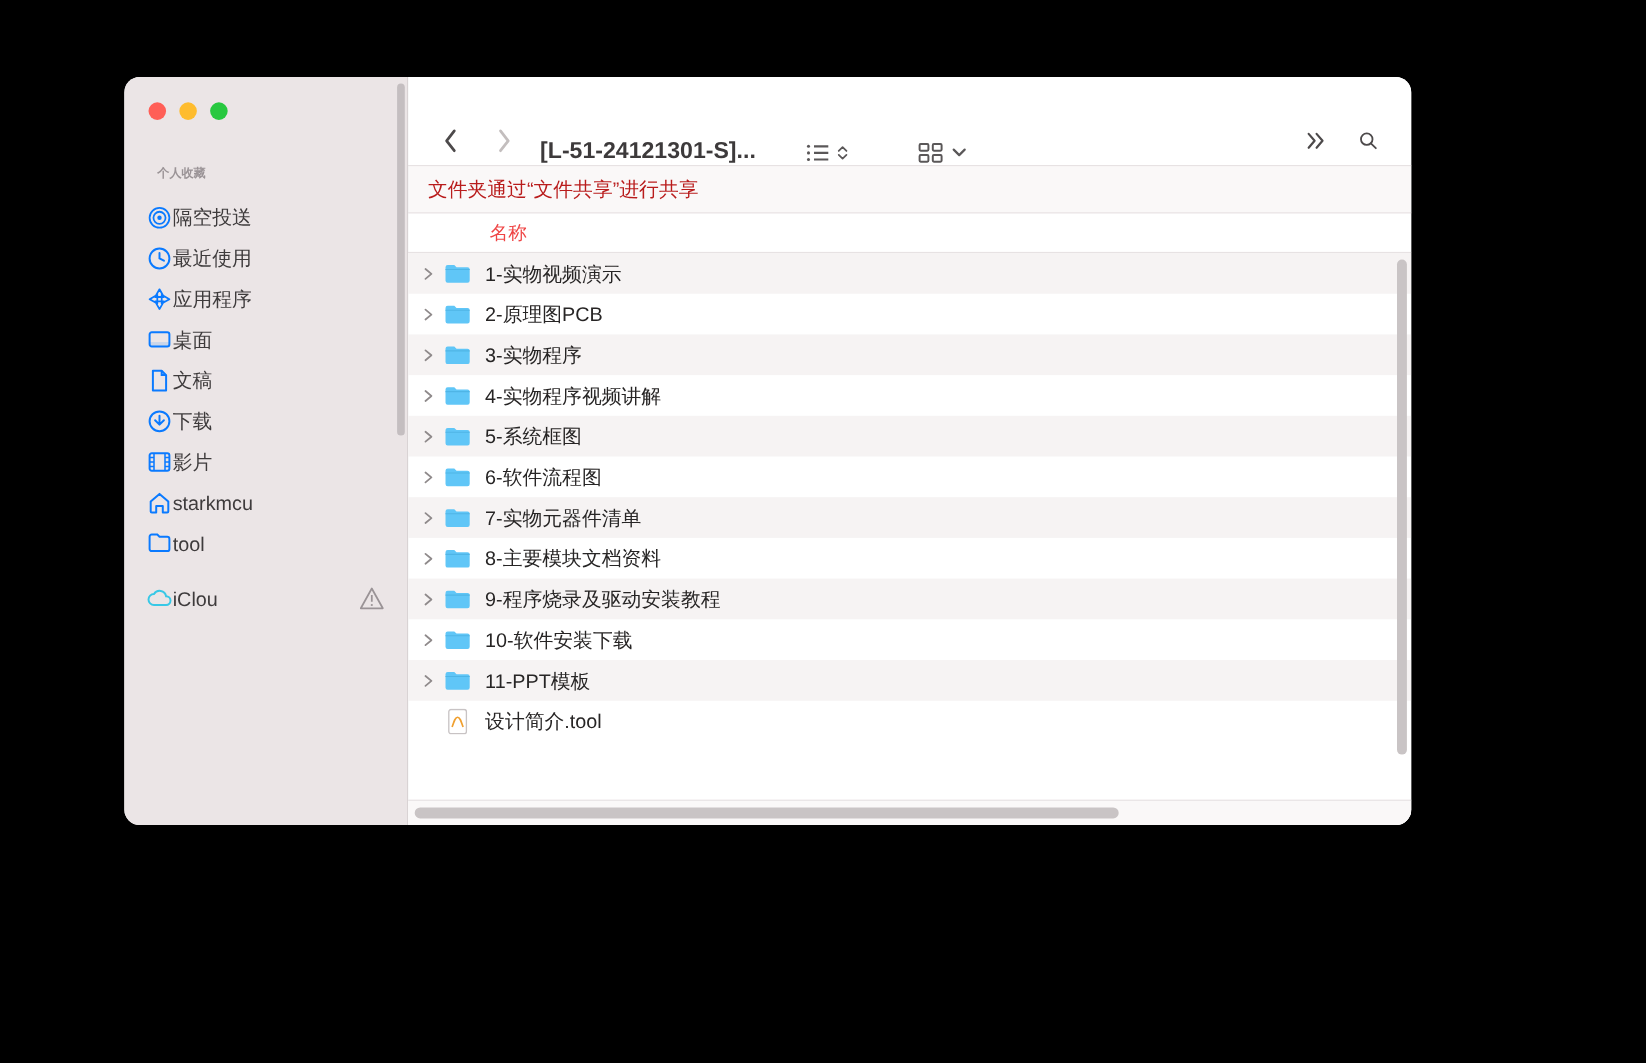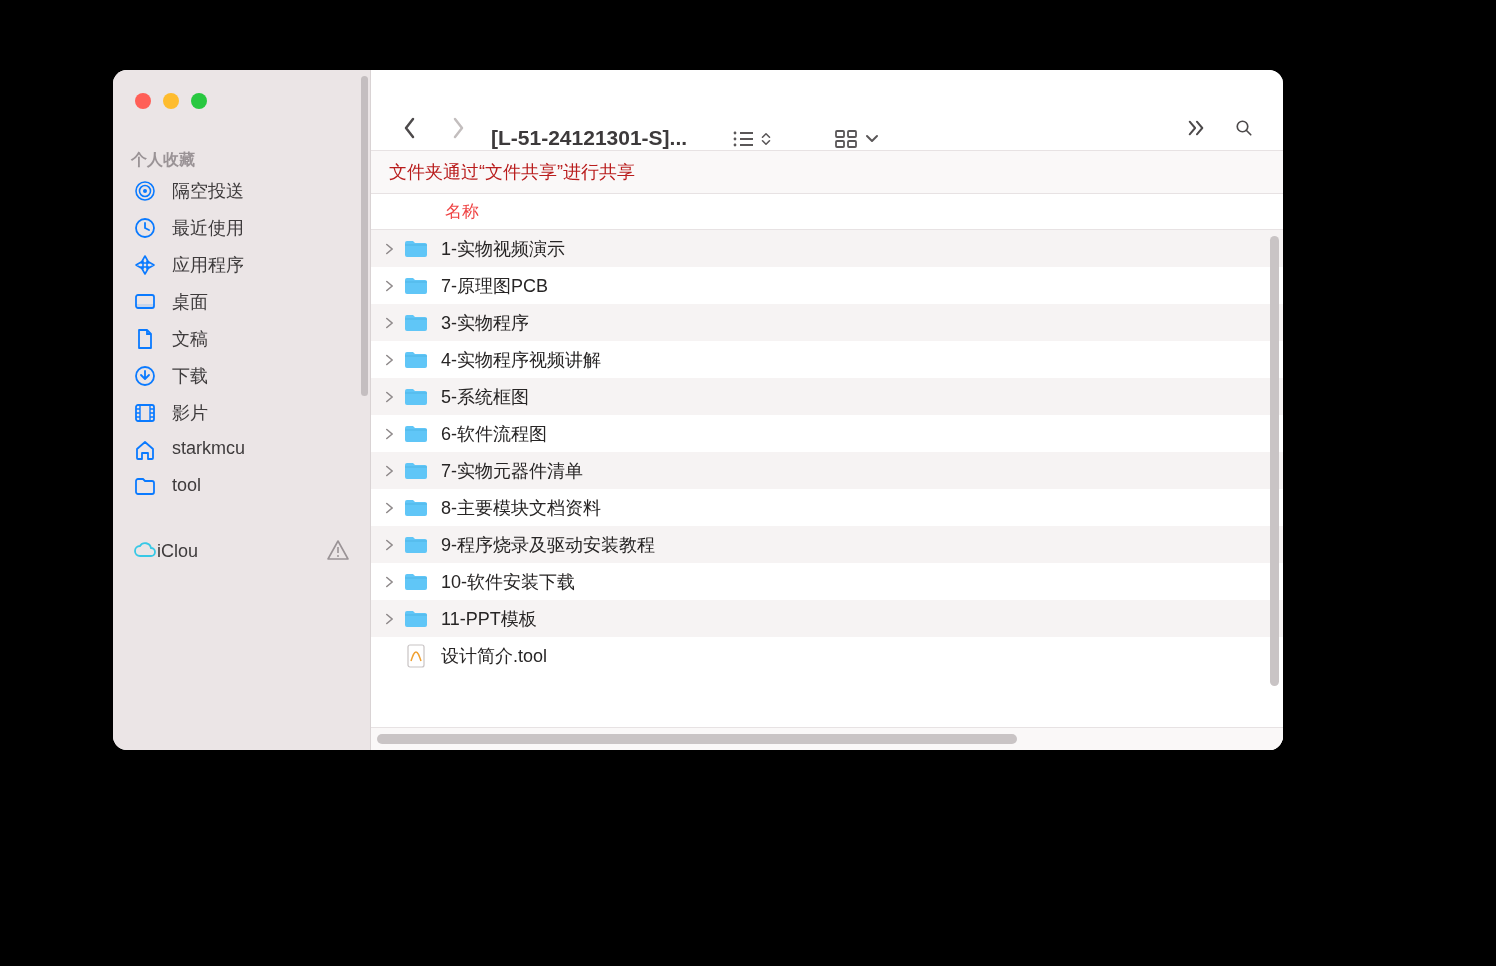--- a/index.html
+++ b/index.html
@@ -10,23 +10,23 @@
     display:flex; background:#fff;
   }
   
   .sidebar {
     width:258px; flex:0 0 258px; background:#ebe5e6; display:flex; flex-direction:column;
     border-right:1px solid #d9d3d4; position:relative;
   }
   .traffic { display:flex; gap:12px; padding:23px 0 0 22px; height:80px; align-items:flex-start;}
   .dot { width:16px; height:16px; border-radius:50%; }
   .dot.red{background:#ff5f57;} .dot.yel{background:#febc2e;} .dot.grn{background:#28c840;}
-  .section-title { font-size:16px; font-weight:600; color:#9a9396; padding:0 0 8px 18px;}
+  .section-title { font-size:11px; font-weight:600; color:#9a9396; padding:0 0 8px 30px;}
   .s-items { display:flex; flex-direction:column; padding:0 12px 18px 12px;}
-  .s-item { display:flex; align-items:flex-start; gap:15px; height:37px; padding:0 8px; border-radius:7px; cursor:default;}
+  .s-item { display:flex; align-items:flex-end; height:37px; padding:0 8px; border-radius:7px; cursor:default;}
   .s-item .ic { width:24px; height:24px; display:flex; align-items:center; justify-content:center; color:#0a7aff; flex:0 0 24px;}
   .s-item .ic svg{width:24px;height:24px;}
   .s-item .lbl { font-size:18px; color:#3e3b3c; white-space:nowrap; overflow:hidden; text-overflow:ellipsis;}
   .sidebar-scroll { position:absolute; top:6px; right:2px; width:7px; height:320px; background:#c4bec0; border-radius:4px;}
   
   .icloud-cut { display:flex; align-items:flex-end; padding:0 20px; height:32px; overflow:hidden;}
   .icloud-cut .ic{width:24px;height:24px;color:#38c8e6;display:flex;align-items:center;justify-content:center;}
   .icloud-cut .lbl{font-size:18px;color:#3e3b3c;}
   .warn { width:24px; height:24px; display:flex; align-items:center; justify-content:center; color:#9a9396;}
   
@@ -327,21 +327,21 @@
             <span class="disclosure">
               <svg viewBox="0 0 10 12">
                 <use href="#chevRsmall"></use>
               </svg>
             </span>
             <span class="ficon">
               <svg viewBox="0 0 24 20" class="folder-glyph">
                 <use href="#folder"></use>
               </svg>
             </span>
-            <span>7-原理图PCB</span>
+            <span>2-原理图PCB</span>
           </div>
           <div class="row alt">
             <span class="disclosure">
               <svg viewBox="0 0 10 12">
                 <use href="#chevRsmall"></use>
               </svg>
             </span>
             <span class="ficon">
               <svg viewBox="0 0 24 20" class="folder-glyph">
                 <use href="#folder"></use>

